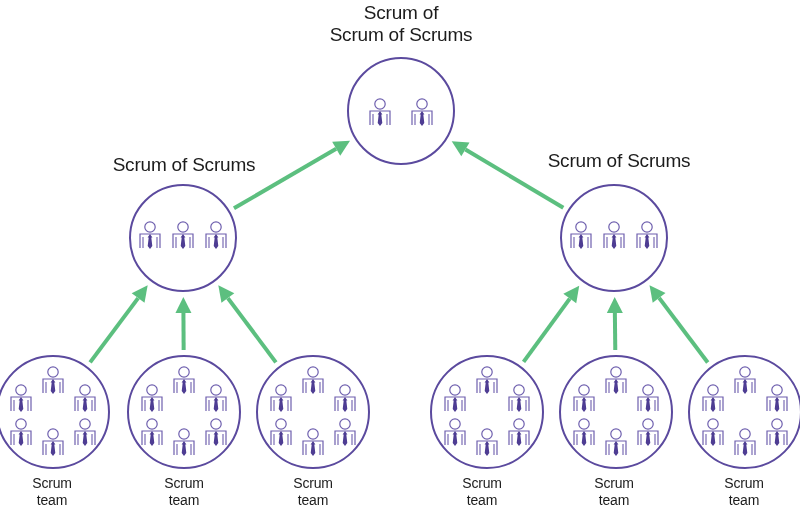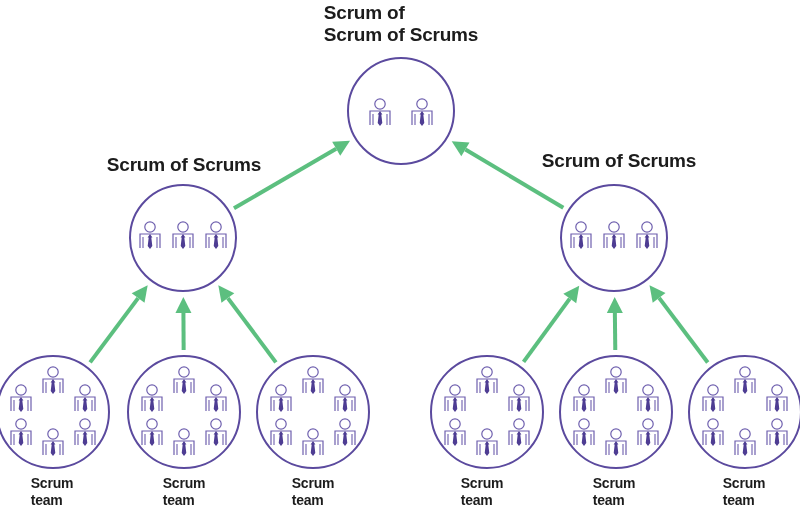--- a/index.html
+++ b/index.html
@@ -1,22 +1,23 @@
 <!DOCTYPE html>
 <html><head>
   <meta charset="utf-8">
   <style>
     html, body { margin: 0; padding: 0; background: #ffffff; }
     body { width: 800px; height: 507px; overflow: hidden; position: relative; font-family: "Liberation Sans", sans-serif; }
     #stage { position: absolute; left: 0; top: 0; width: 800px; height: 507px; }
     .label {
       position: absolute;
       font-family: "Liberation Sans", sans-serif;
-      font-weight: bold;
+      font-weight: normal;
       color: #1c1c1c;
+      text-align: center;
       white-space: nowrap;
       transform: translateX(-50%);
       letter-spacing: -0.2px;
     }
     .label-top { font-size: 19px; line-height: 22px; }
     .label-sos { font-size: 19px; line-height: 22px; }
     .label-team { font-size: 14px; line-height: 17px; }
     .label .line { display: block; }
   </style>
 </head>

